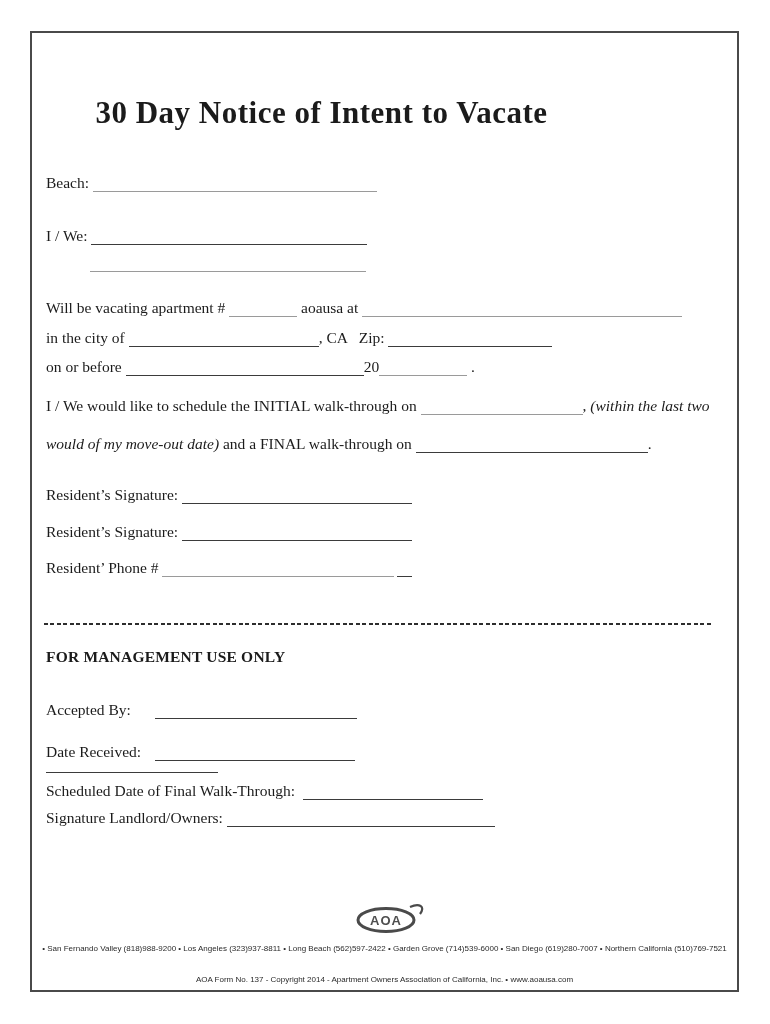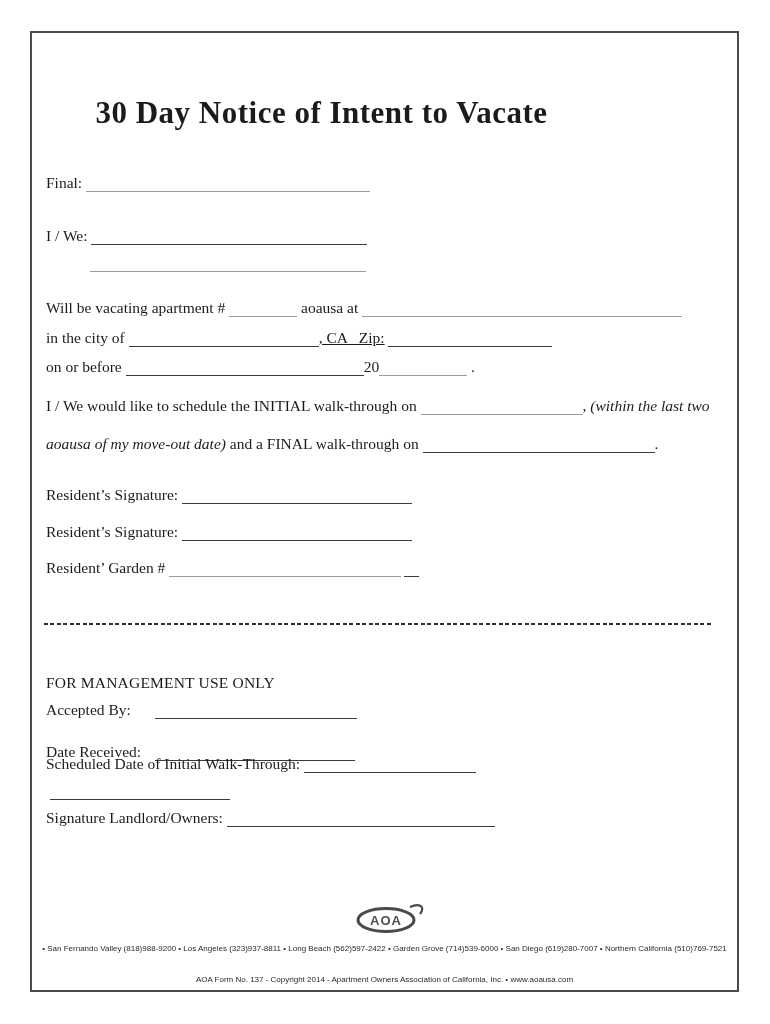--- a/index.html
+++ b/index.html
@@ -24,48 +24,48 @@
   .title{
     position:absolute;left:30px;top:94px;width:583px;
     margin:0;text-align:center;
     font-size:31px;font-weight:bold;line-height:38px;
     letter-spacing:0.5px;
   }
   .line{
     position:absolute;left:46px;
     font-size:15.5px;line-height:20px;white-space:nowrap;
   }
-  .pre{white-space:pre;text-decoration:underline;}
+  .pre{white-space:pre;}
   .it{font-style:italic;text-align:right;}
   .blank{
     display:inline-block;height:17px;vertical-align:-4px;
     border-bottom:1.5px solid var(--rule);
   }
   .blank.light{border-bottom-color:var(--rule-light);}
   .dashed-separator{
     position:absolute;left:44px;top:623px;width:669px;height:2px;
     background:repeating-linear-gradient(90deg,#2d2d2d 0 4px,transparent 4px 6.5px);
   }
-  .mgmt-header{font-weight:normal;letter-spacing:0.2px;margin-top:26px;}
+  .mgmt-header{font-weight:bold;letter-spacing:0.2px;}
   .logo-wrap{position:absolute;left:347px;top:902px;width:80px;height:34px;}
   .footer-line{
     position:absolute;left:30px;width:709px;text-align:center;
     font-family:"Liberation Sans", sans-serif;
     font-size:8px;line-height:10px;color:#2a2a2a;white-space:nowrap;
   }
 </style>
 </head>
 <body>
 
 <div class="page-border"></div>
 
 <h1 class="title">30 Day Notice of Intent to Vacate</h1>
 
 <div class="line" style="top:173px">
-  <span>Final:</span>
+  <span>Beach:</span>
   <span class="blank light" style="width:284px"></span>
 </div>
 
 <div class="line" style="top:226px">
   <span>I / We:</span>
   <span class="blank" style="width:276px"></span>
 </div>
 <div class="line" style="top:253px;left:90px">
   <span class="blank light" style="width:276px"></span>
 </div>
@@ -86,56 +86,56 @@
   <span class="blank" style="width:238px"></span><span>20</span><span class="blank light" style="width:88px"></span>
   <span>.</span>
 </div>
 
 <div class="line" style="top:396px">
   <span>I / We would like to schedule the INITIAL walk-through on</span>
   <span class="blank light" style="width:162px"></span><span>,</span>
   <span class="it">(within the last two</span>
 </div>
 <div class="line" style="top:434px">
-  <span class="it">aoausa of my move-out date)</span>
+  <span class="it">would of my move-out date)</span>
   <span>and a FINAL walk-through on</span>
   <span class="blank" style="width:232px"></span><span>.</span>
 </div>
 
 <div class="line" style="top:485px">
   <span>Resident’s Signature:</span>
   <span class="blank" style="width:230px"></span>
 </div>
 <div class="line" style="top:522px">
   <span>Resident’s Signature:</span>
   <span class="blank" style="width:230px"></span>
 </div>
 <div class="line" style="top:558px">
-  <span>Resident’ Garden #</span>
+  <span>Resident’ Phone #</span>
   <span class="blank light" style="width:232px"></span><span class="blank" style="width:15px;margin-left:3px"></span>
 </div>
 
 <div class="dashed-separator"></div>
 
 <div class="line mgmt-header" style="top:647px">
   <span>FOR MANAGEMENT USE ONLY</span>
 </div>
 <div class="line" style="top:700px">
   <span>Accepted By:</span>
   <span class="blank" style="width:202px;margin-left:20px"></span>
 </div>
 <div class="line" style="top:742px">
   <span>Date Received:</span>
   <span class="blank" style="width:200px;margin-left:10px"></span>
 </div>
 <div class="line" style="top:754px">
-  <span>Scheduled Date of Initial Walk-Through:</span>
   <span class="blank" style="width:172px"></span>
 </div>
 <div class="line" style="top:781px">
+  <span>Scheduled Date of Final Walk-Through:</span>
   <span class="blank" style="width:180px;margin-left:4px"></span>
 </div>
 <div class="line" style="top:808px">
   <span>Signature Landlord/Owners:</span>
   <span class="blank" style="width:268px"></span>
 </div>
 
 <div class="logo-wrap">
   <svg width="80" height="34" viewBox="0 0 80 34">
     <path d="M63 5 C 72 1, 79 4, 73 12" fill="none" stroke="#4a4a4a" stroke-width="2.2"></path>

